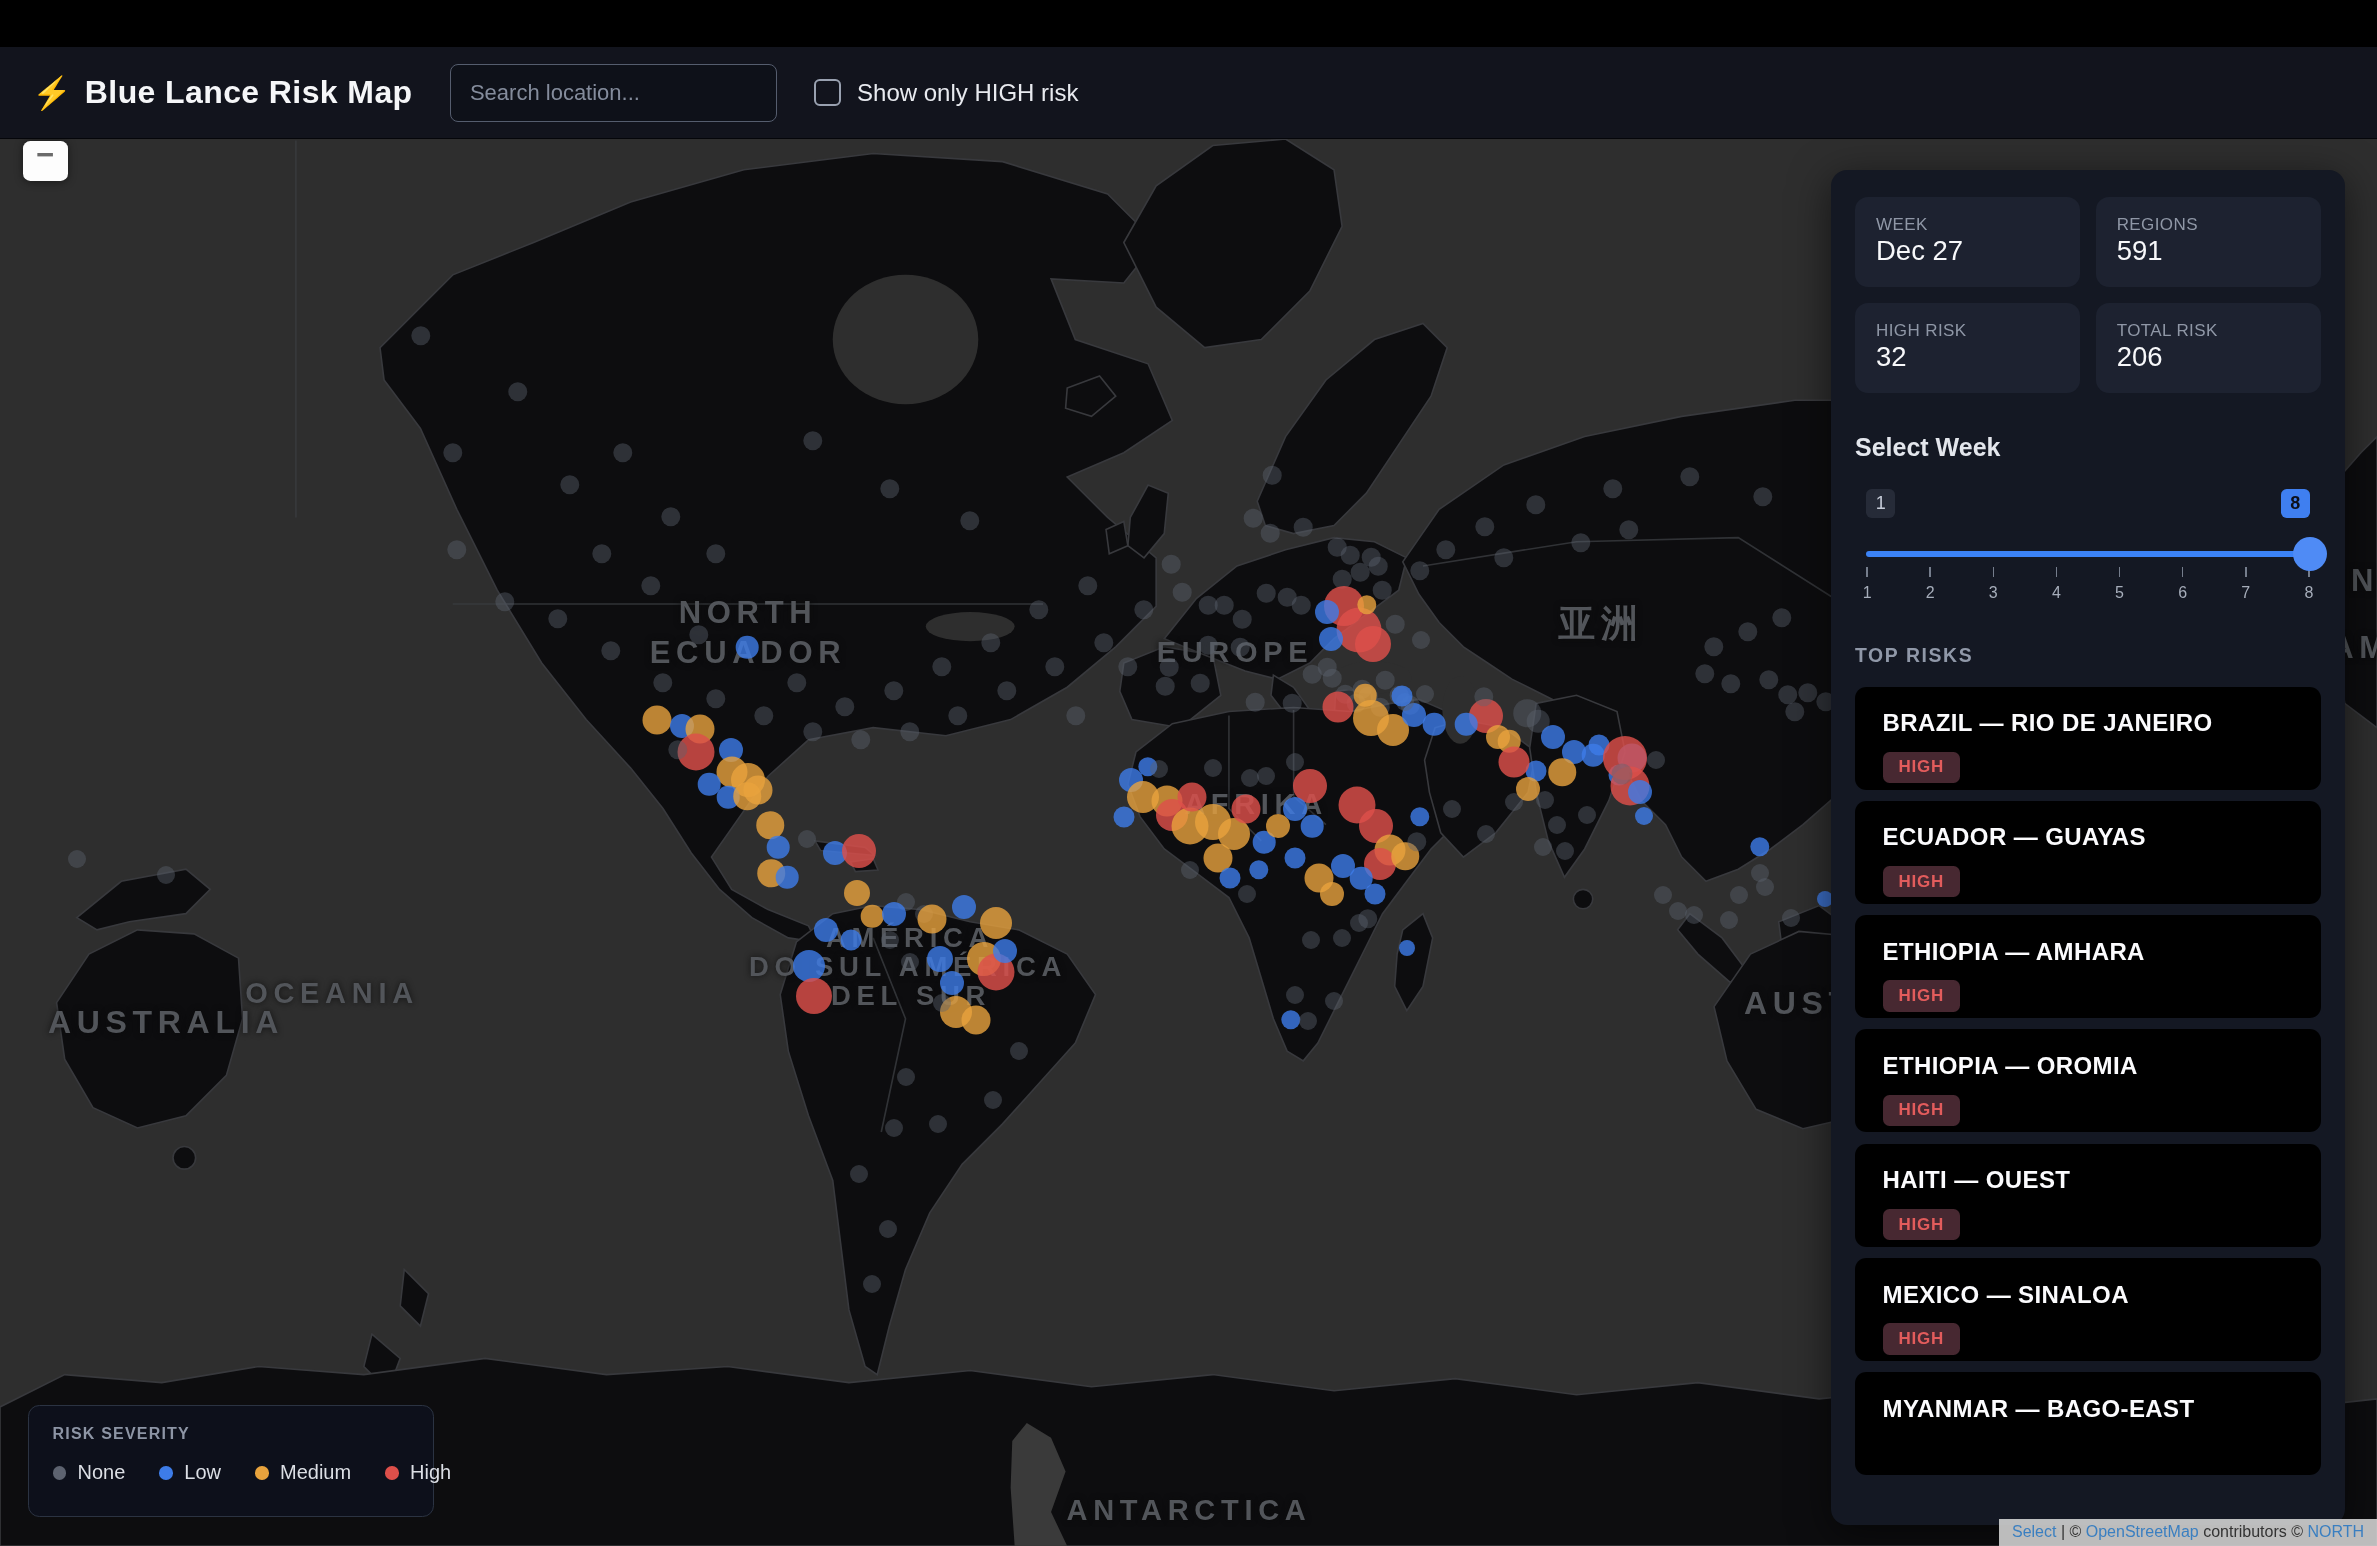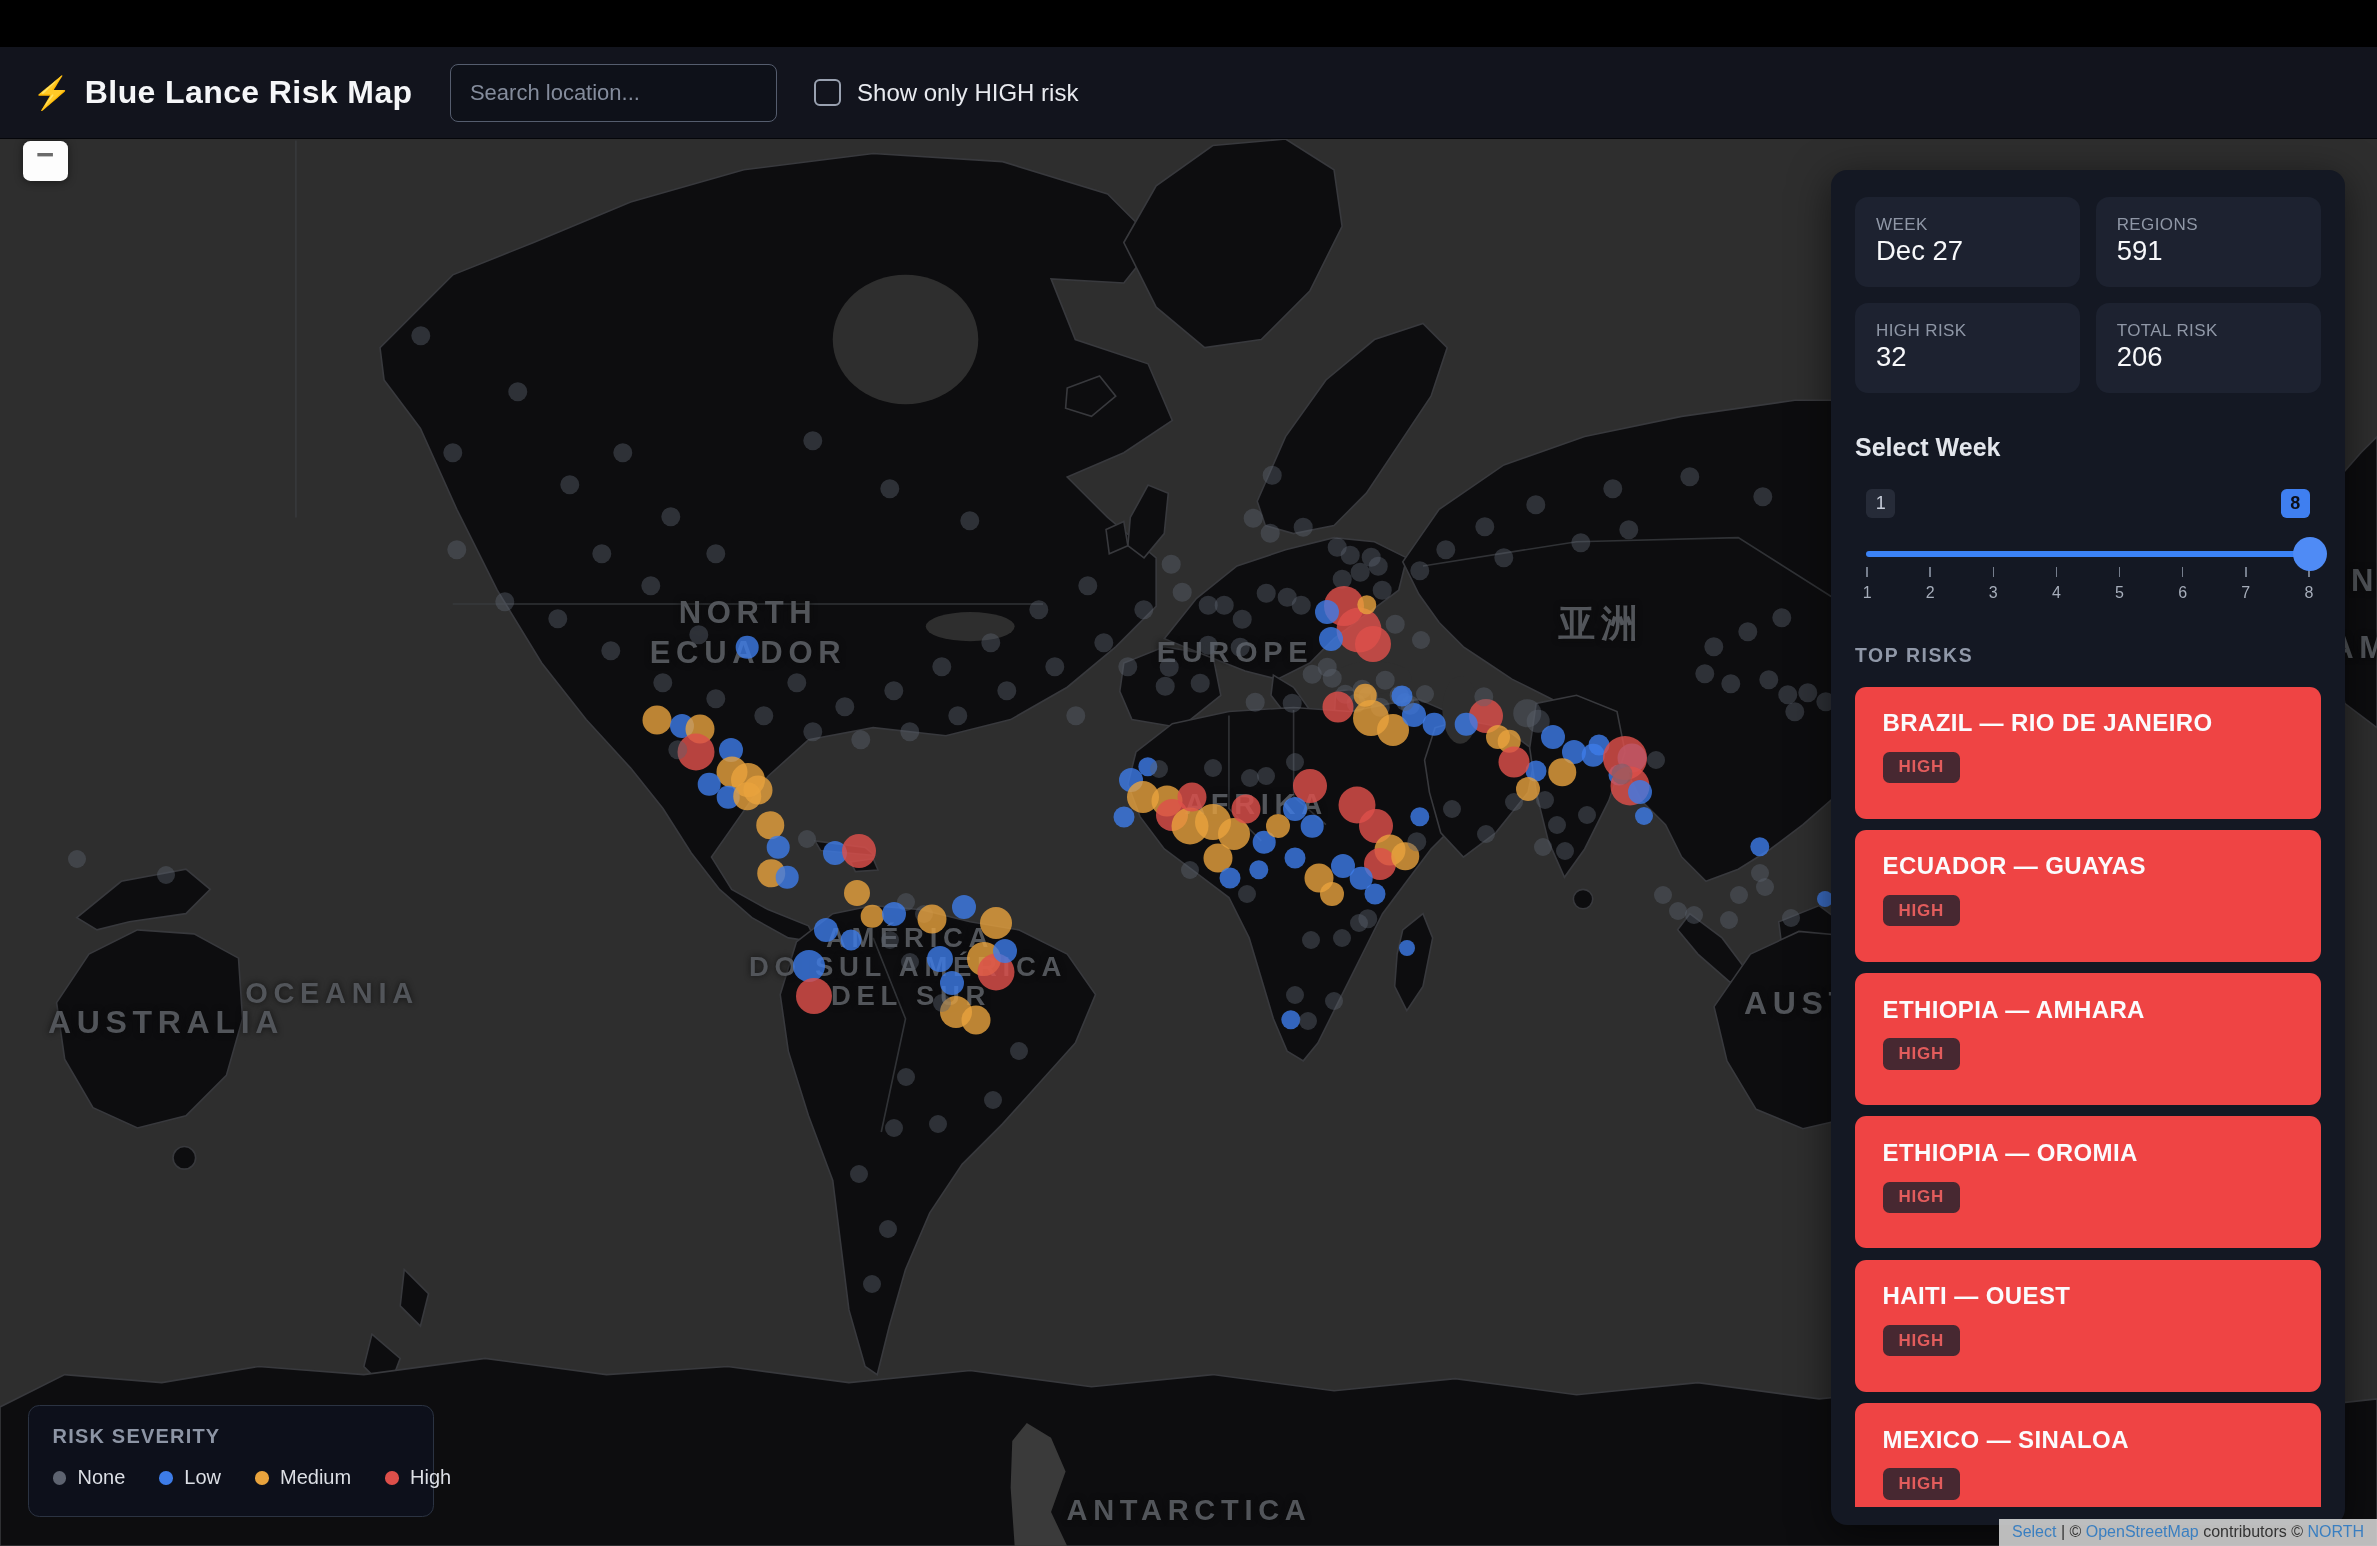--- a/index.html
+++ b/index.html
@@ -37,21 +37,21 @@
 
   .zoom-btn { position:absolute; left:22.6px; top:1.6px; width:45px; height:40px;
               background:#fdfdfd; border-radius:7.3px; color:#6b6b6b; font-size:31px;
               font-weight:bold; display:flex; align-items:flex-start; justify-content:center;
               line-height:27.5px; box-shadow:0 0.8px 8px rgba(0,0,0,.45); z-index:20; }
 
   
   .legend { position:absolute; left:27.5px; top:1266px; width:406px; height:112px;
             background:rgba(14,17,28,.95); border:0.8px solid #2b3342; border-radius:11.3px;
             padding:19.4px 24px; z-index:20; }
-  .legend-title { font-size:20px; font-weight:bold; letter-spacing:1.2px; color:#8d95a5; }
+  .legend-title { font-size:16px; font-weight:bold; letter-spacing:1.2px; color:#8d95a5; }
   .legend-row { display:flex; align-items:center; gap:34px; margin-top:18px; }
   .legend-item { display:flex; align-items:center; gap:11.3px; }
   .legend-dot { width:13.7px; height:13.7px; border-radius:50%; }
   .legend-label { font-size:20px; color:#dcdfe5; }
 
   
   .attribution { position:absolute; right:0; bottom:0; background:rgba(213,213,213,.88);
                  padding:2.4px 13px; font-size:16px; color:#333; z-index:30; line-height:22.6px; }
   .attribution .link { color:#3a7fc1; }
 
@@ -77,21 +77,21 @@
   .thumb { position:absolute; top:18px; width:34px; height:34px; background:#4f8bf5;
            border-radius:50%; transform:translate(-50%,-50%); }
   .ticks { display:flex; justify-content:space-between; margin-top:-4.9px; }
   .tick { display:flex; flex-direction:column; align-items:center; gap:7.3px; width:1.6px; }
   .tick-line { width:1.6px; height:9.7px; background:#757d8c; }
   .tick-num { font-size:16px; color:#a6adba; }
 
   .top-risks-heading { margin-top:42px; font-size:19.4px; font-weight:bold;
                        letter-spacing:1.6px; color:#9098a8; }
   .risk-list { margin-top:19.4px; height:820px; overflow:hidden; }
-  .risk-card { background:#ef4444; border-radius:11.3px; height:132px; margin-bottom:11.3px;
+  .risk-card { background:#000000; border-radius:11.3px; height:103px; margin-bottom:11.3px;
                padding:22.6px 27.5px; }
   .risk-title { font-size:24px; font-weight:bold; color:#fbfbfd; letter-spacing:0.4px; }
   .risk-badge { display:inline-block; margin-top:14.6px; padding:5.7px 16px;
                 background:#472831; color:#e25c5c; font-size:17px; font-weight:bold;
                 letter-spacing:0.8px; border-radius:6.5px; }
 </style>
 </head>
 <body>
 
 <div class="navbar">

